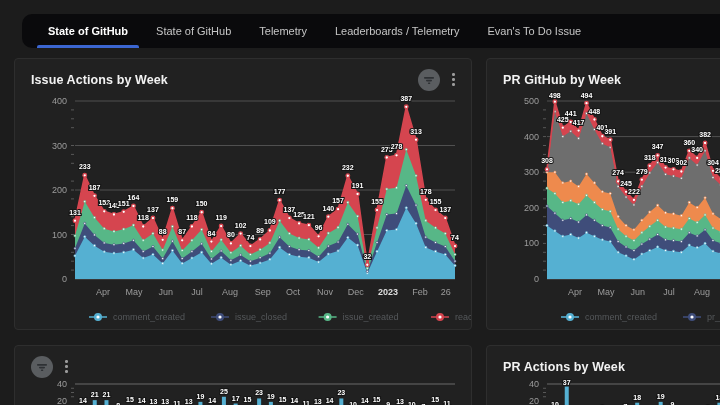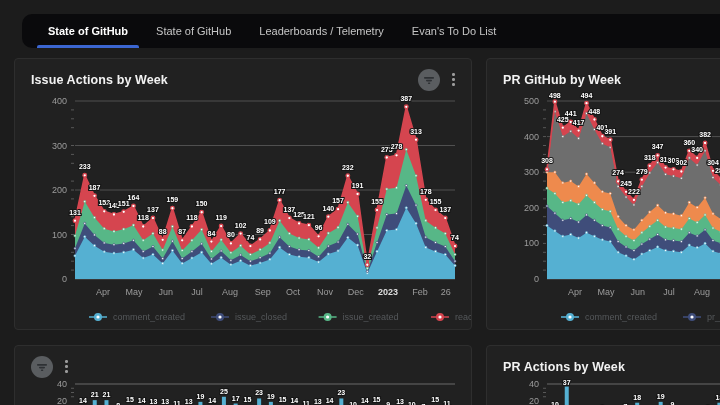--- a/index.html
+++ b/index.html
@@ -38,24 +38,27 @@
 
 <div class="tabstrip">
   <div class="tab active">
     <span>State of GitHub</span>
     <span class="underline"></span>
   </div>
   <div class="tab">
     <span>State of GitHub</span>
   </div>
   <div class="tab">
+    <span>Telemetry</span>
+  </div>
+  <div class="tab">
     <span>Leaderboards / Telemetry</span>
   </div>
   <div class="tab">
-    <span>Evan's To Do List</span>
+    <span>Evan's To Do Issue</span>
   </div>
 </div>
 
 <div class="panel" id="p0">
   <div class="panel-header">
     <div class="panel-title">Issue Actions by Week</div>
     <div class="panel-actions">
       <div class="filter-btn">
         <svg width="22" height="22">
             <g fill="#2e3134">

